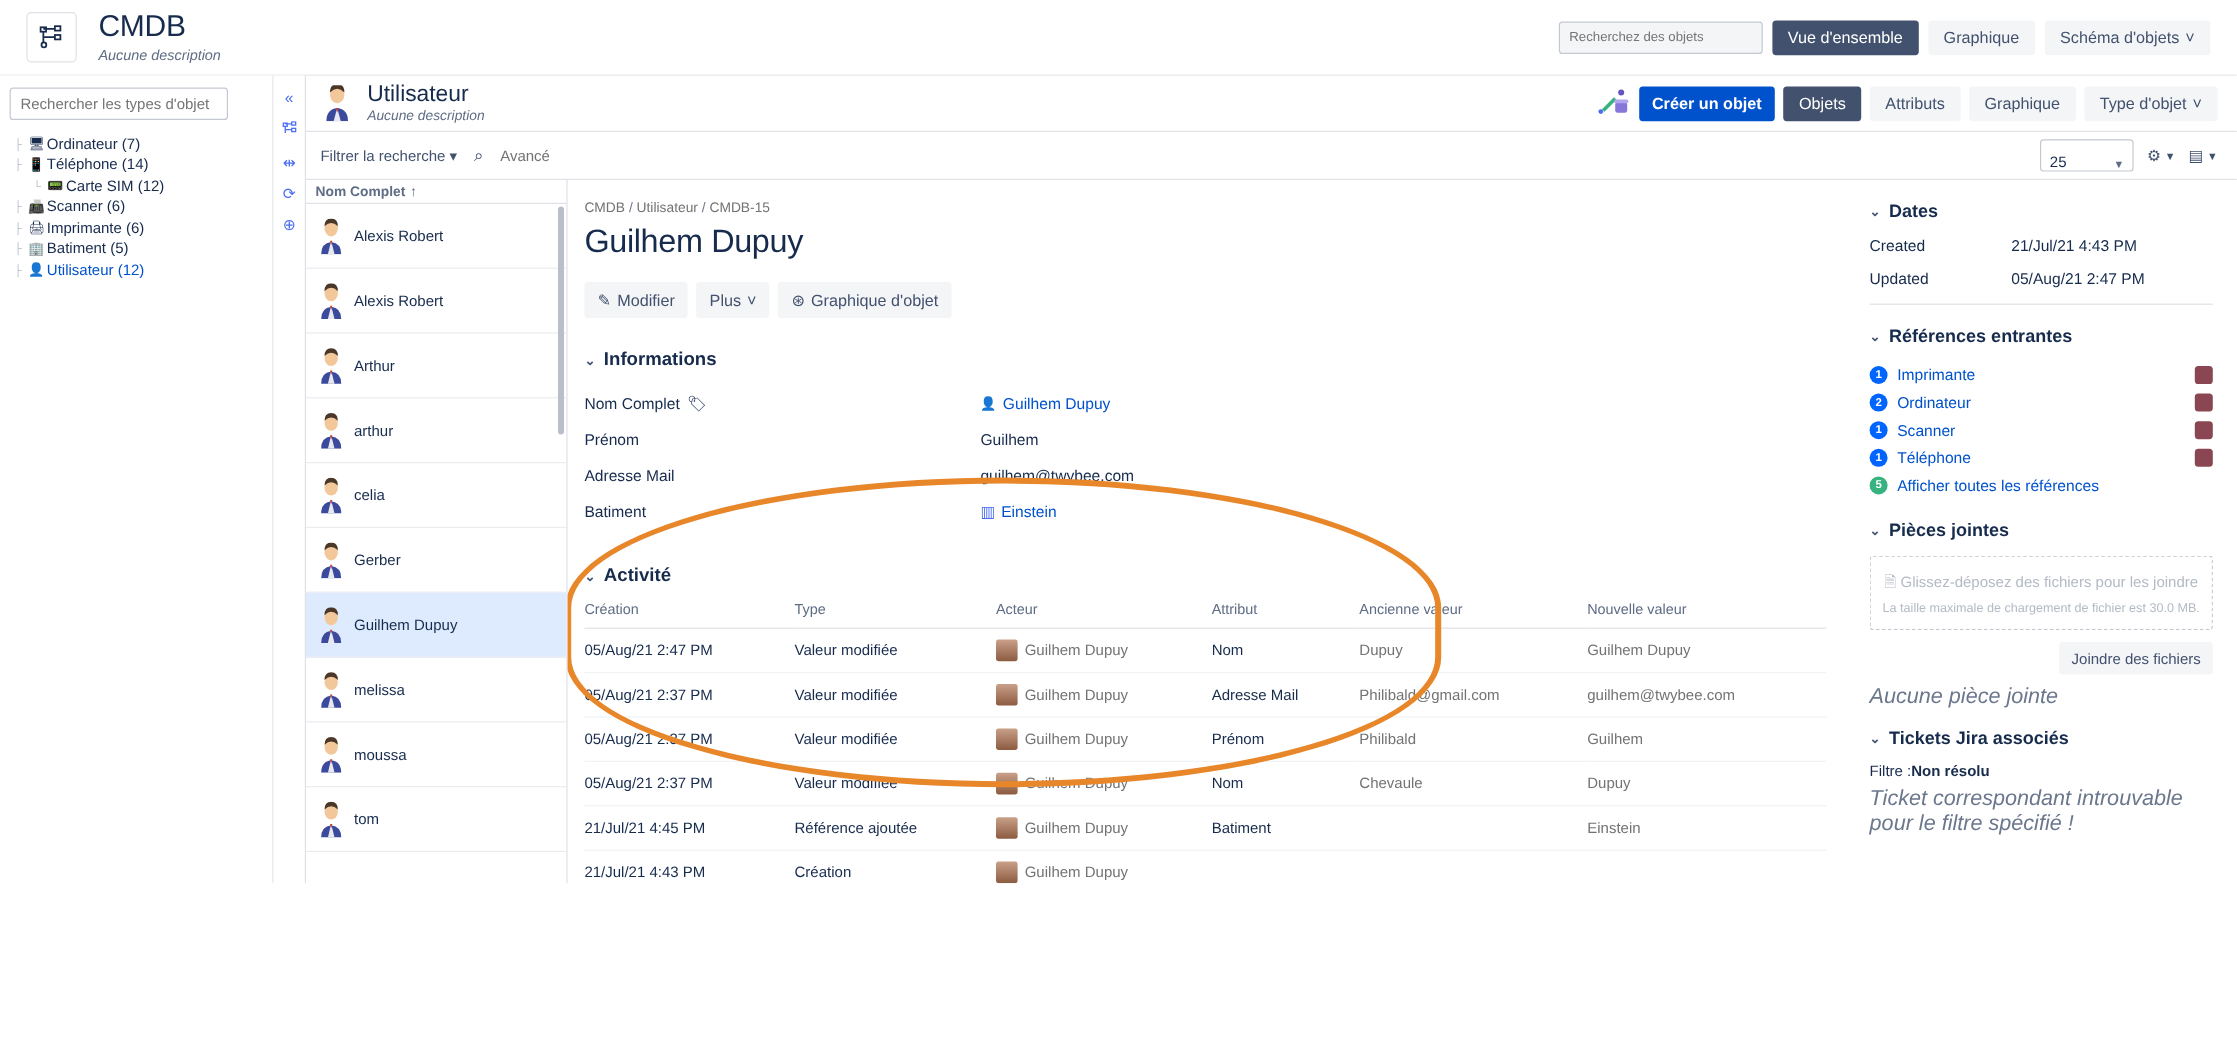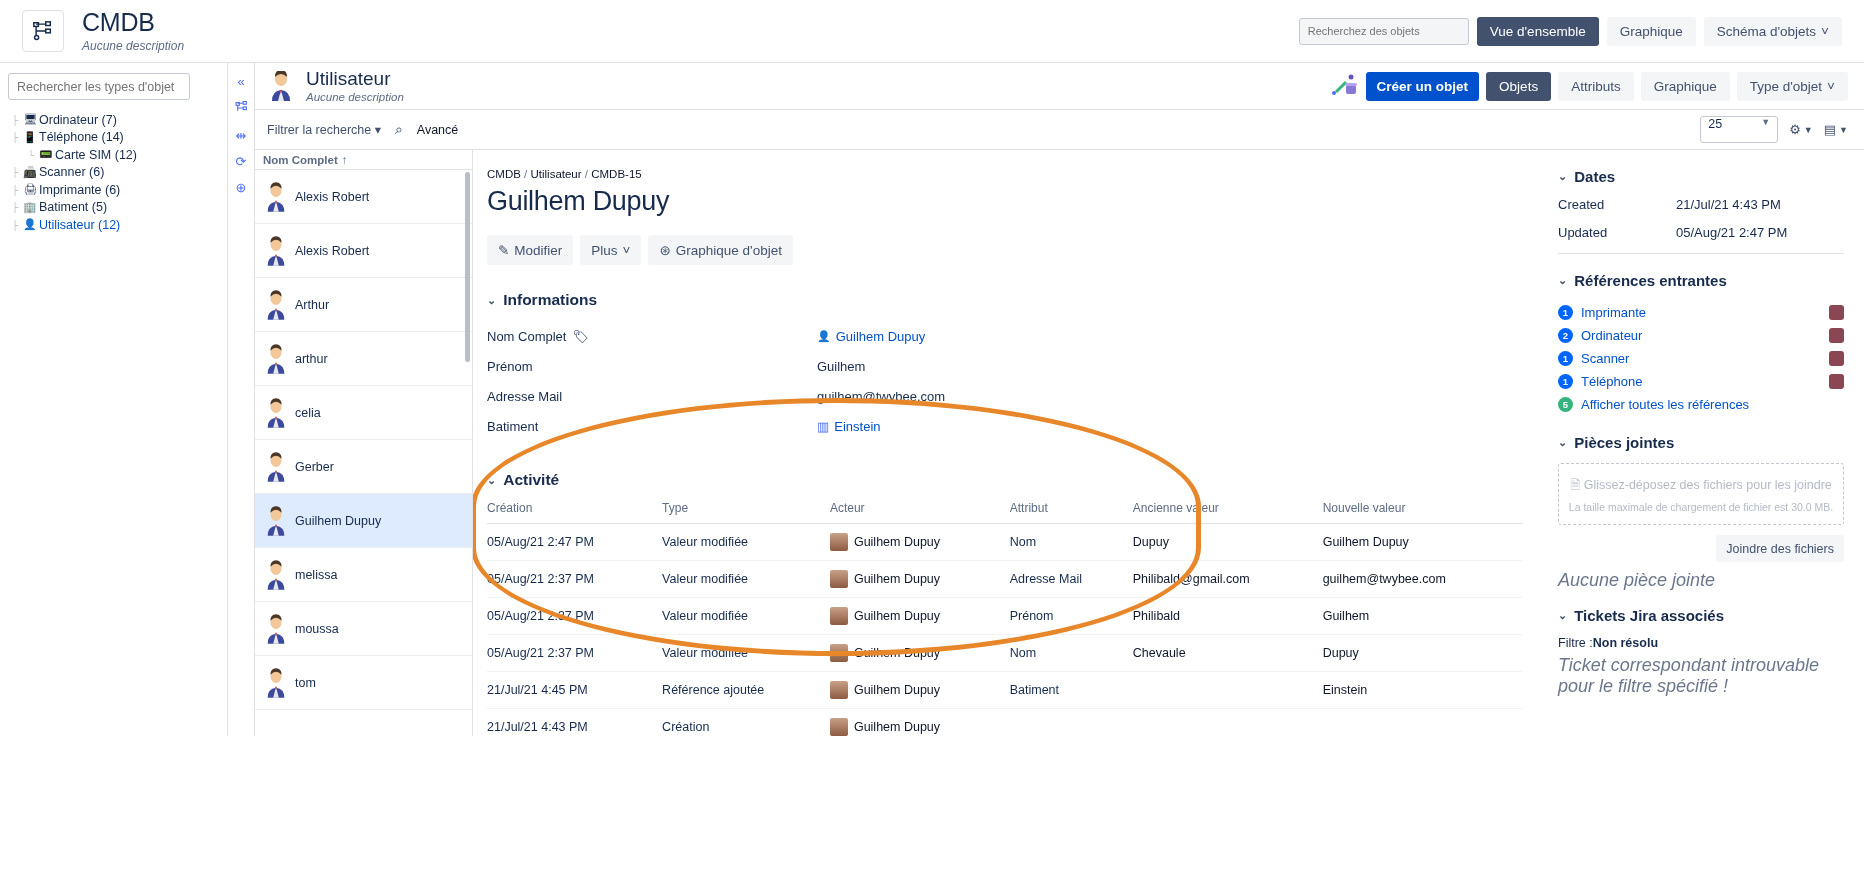--- a/index.html
+++ b/index.html
@@ -2,21 +2,21 @@
 <html><head>
 <meta charset="utf-8">
 <style>
   * { box-sizing: border-box; margin: 0; padding: 0; }
   html, body {
     width: 1864px; height: 880px;
     font-family: "Liberation Sans", sans-serif;
     font-size: 13px; color: #172b4d; background: #fff;
     overflow: hidden;
   }
-  a { color: #0f172a; text-decoration: none; }
+  a { color: #737373; text-decoration: none; }
 
   
   .topbar {
     height: 62px; display: flex; align-items: center;
     padding: 0 22px; background: #fff; position: relative;
   }
   .app-logo {
     width: 42px; height: 42px; border: 1px solid #dfe1e6; border-radius: 4px;
     display: flex; align-items: center; justify-content: center; flex: 0 0 auto;
   }
@@ -91,21 +91,21 @@
   }
 
   .filterbar {
     height: 40px; display: flex; align-items: center; gap: 14px;
     padding: 0 16px 0 12px; border-bottom: 1px solid #dfe1e6; background: #fff;
   }
   .filterbar .lk { font-size: 12.5px; color: #42526e; cursor: pointer; }
   .filterbar .right { margin-left: auto; display: flex; align-items: center; gap: 11px; }
   .pagesel {
     width: 78px; height: 27px; border: 1px solid #c4c9d1; border-radius: 3px;
-    display: flex; align-items: flex-start; padding: 0 7px; font-size: 12.5px; color: #172b4d;
+    display: flex; align-items: flex-end; padding: 0 7px; font-size: 12.5px; color: #172b4d;
     background: #fff; cursor: pointer;
   }
   .pagesel .cv { margin-left: auto; font-size: 9px; color: #5e6c84; }
   .icn-btn { display: flex; align-items: center; gap: 3px; cursor: pointer; color: #42526e; font-size: 13px; }
 
   
   .content-split { flex: 1; display: flex; min-height: 0; }
 
   .objlist {
     width: 218px; flex: 0 0 218px; border-right: 1px solid #dfe1e6;

